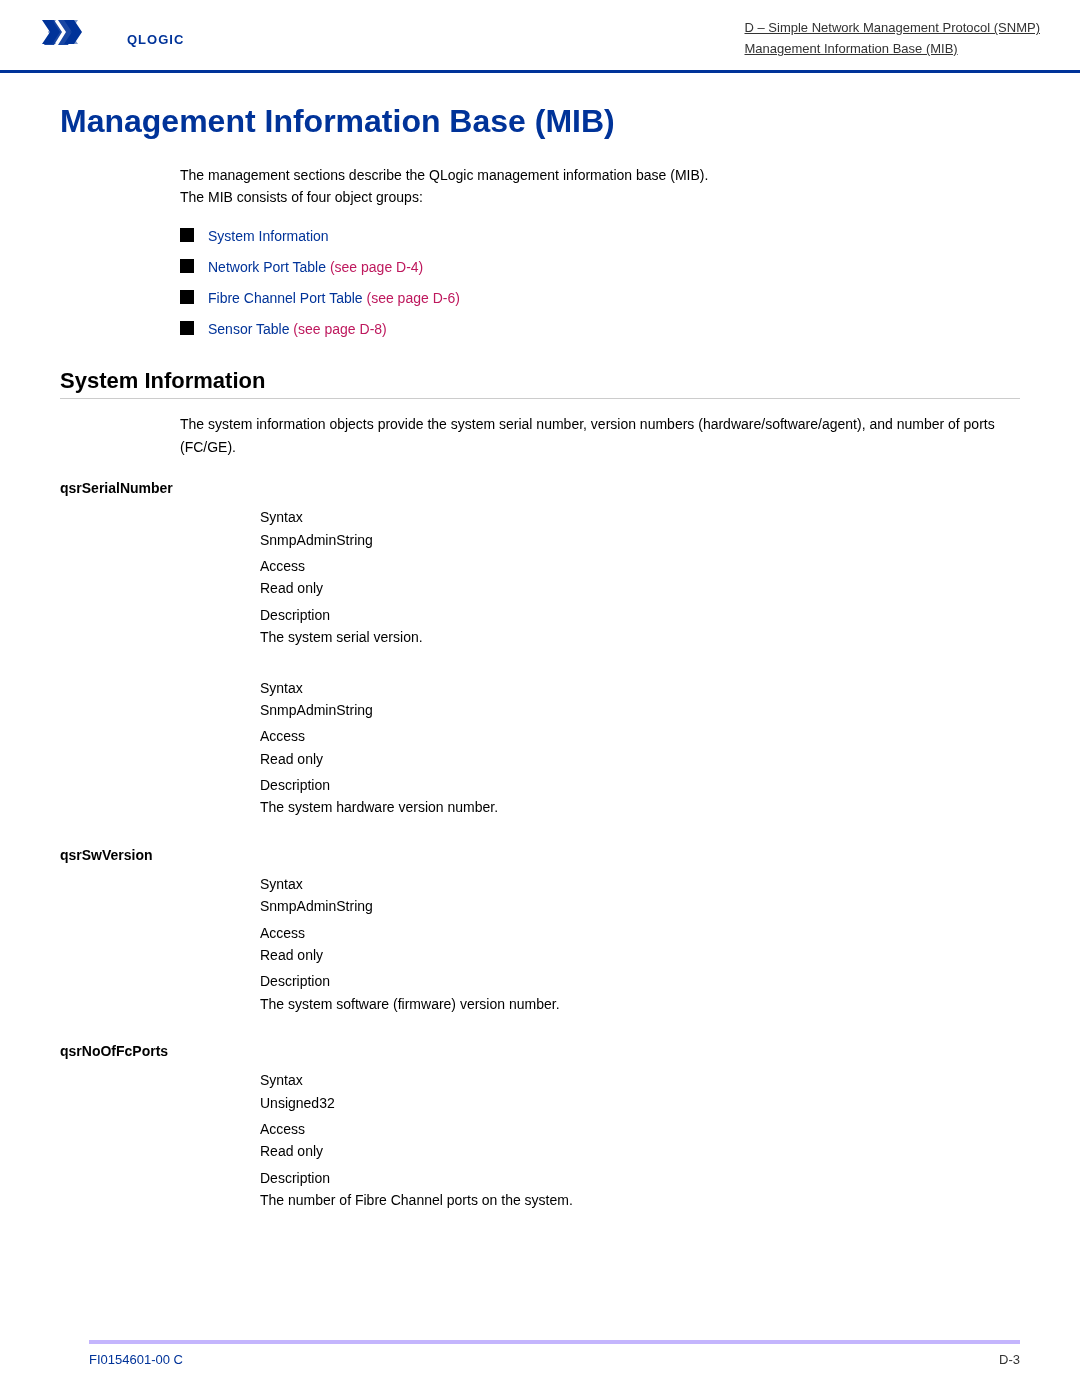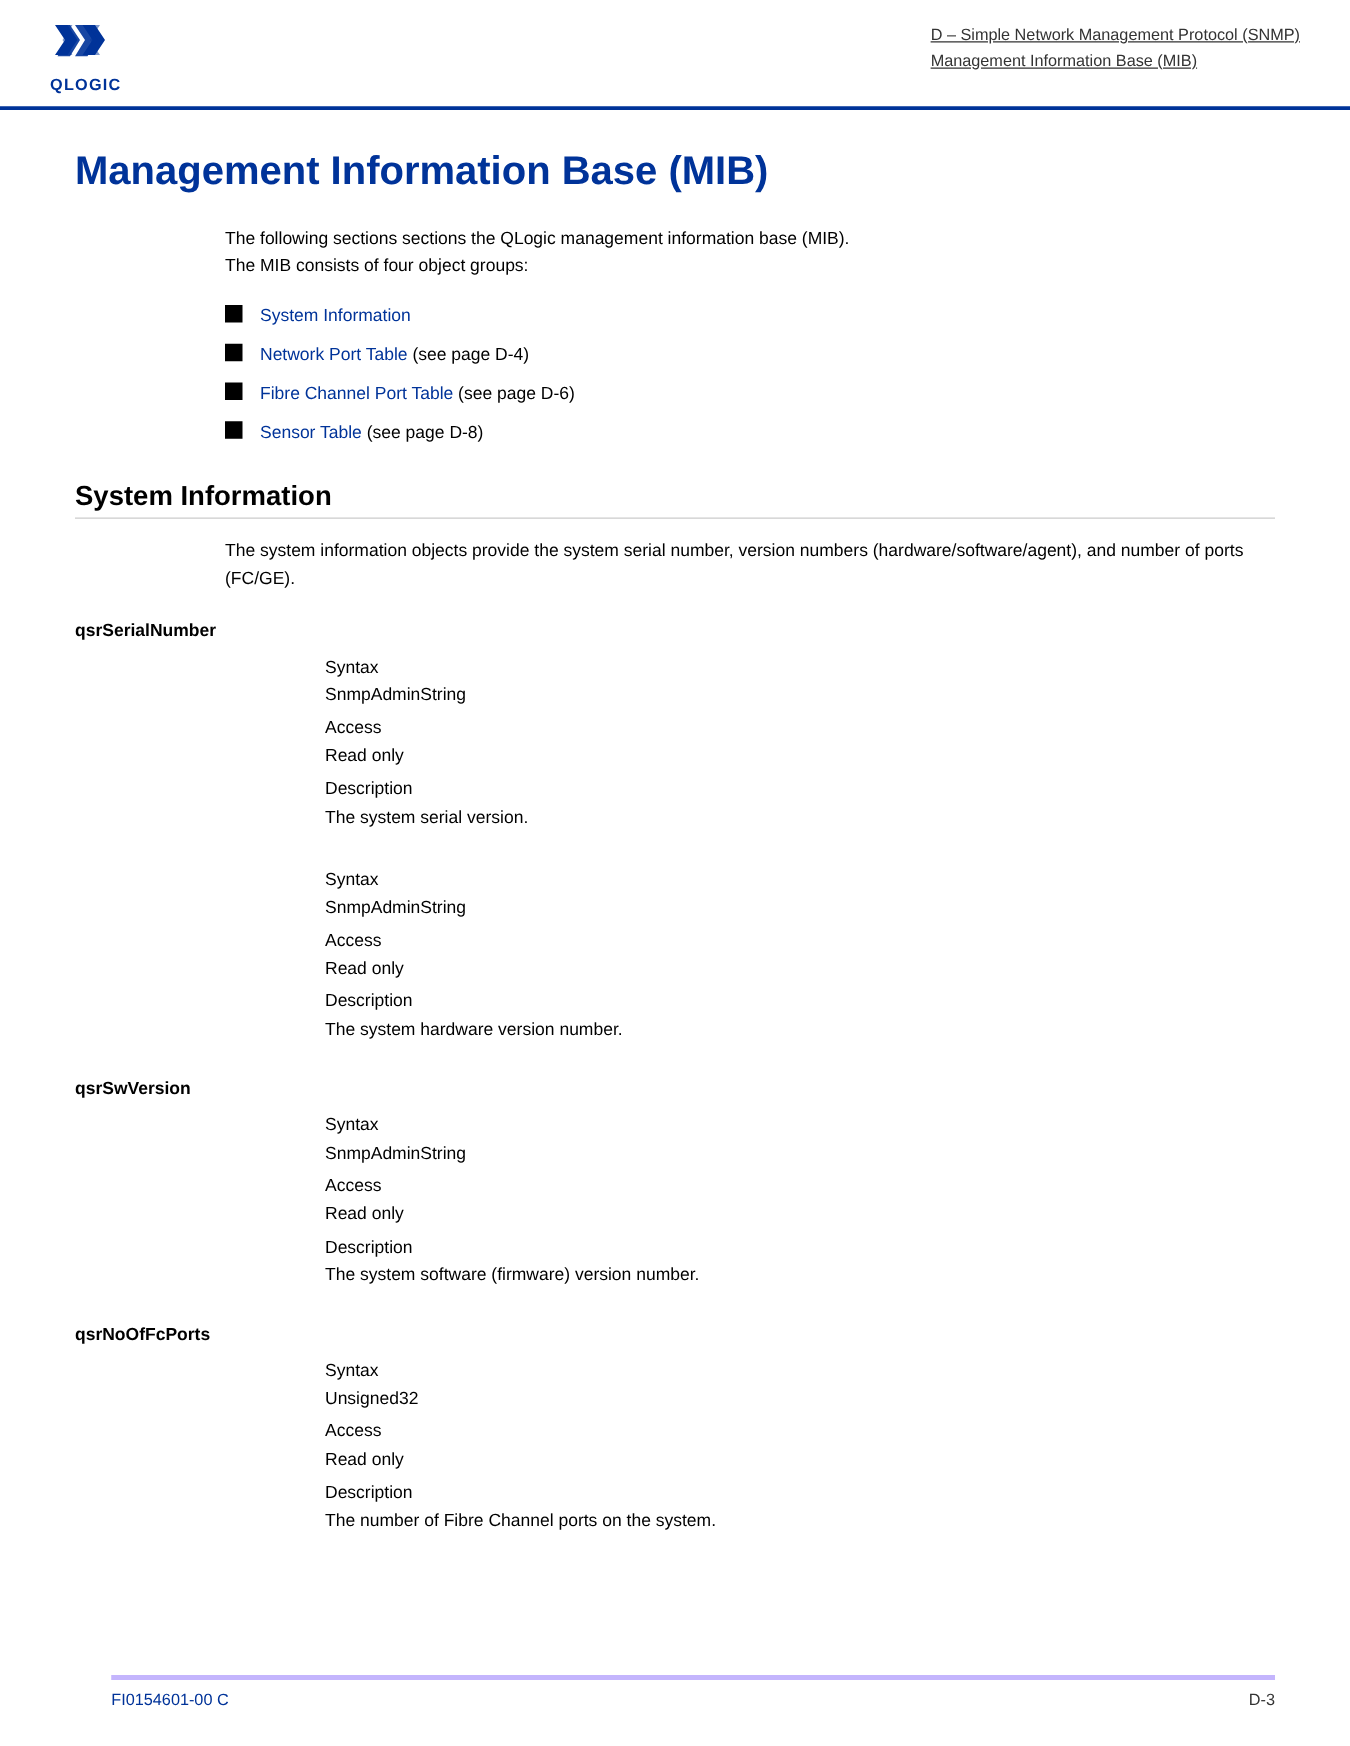--- a/index.html
+++ b/index.html
@@ -18,22 +18,23 @@
     .header {
       display: flex;
       align-items: flex-start;
       justify-content: space-between;
       padding: 18px 40px 10px 40px;
       border-bottom: 3px solid #003399;
     }
 
     .logo-area {
       display: flex;
-      flex-direction: column;
+      flex-direction: row;
       align-items: center;
+      gap: 33px;
     }
 
     .logo-icon {
       width: 54px;
       height: 40px;
     }
 
     .logo-text {
       color: #003399;
       font-size: 13px;
@@ -95,21 +96,21 @@
       margin-top: 2px;
       flex-shrink: 0;
     }
 
     .bullet-link {
       color: #003399;
       text-decoration: none;
     }
 
     .bullet-text-plain {
-      color: #000000;
+      color: #be185d;
     }
 
     
     .section-heading {
       font-size: 22px;
       font-weight: bold;
       color: #000;
       margin-bottom: 14px;
       border-bottom: 1px solid #ccc;
       padding-bottom: 4px;
@@ -210,21 +211,21 @@
     <div>D – Simple Network Management Protocol (SNMP)</div>
     <div>Management Information Base (MIB)</div>
   </div>
 </div>
 
 <div class="content">
 
   <h1 class="page-title">Management Information Base (MIB)</h1>
 
   <div class="intro-text">
-    <span>The following sections sections the QLogic management information base (MIB).</span><br>
+    <span>The management sections describe the QLogic management information base (MIB).</span><br>
     <span>The MIB consists of four object groups:</span>
   </div>
 
   <div class="bullet-list">
 
     <div class="bullet-item">
       <div class="bullet-square"></div>
       <div>
         <a class="bullet-link" href="#">System Information</a><span></span>
       </div>

